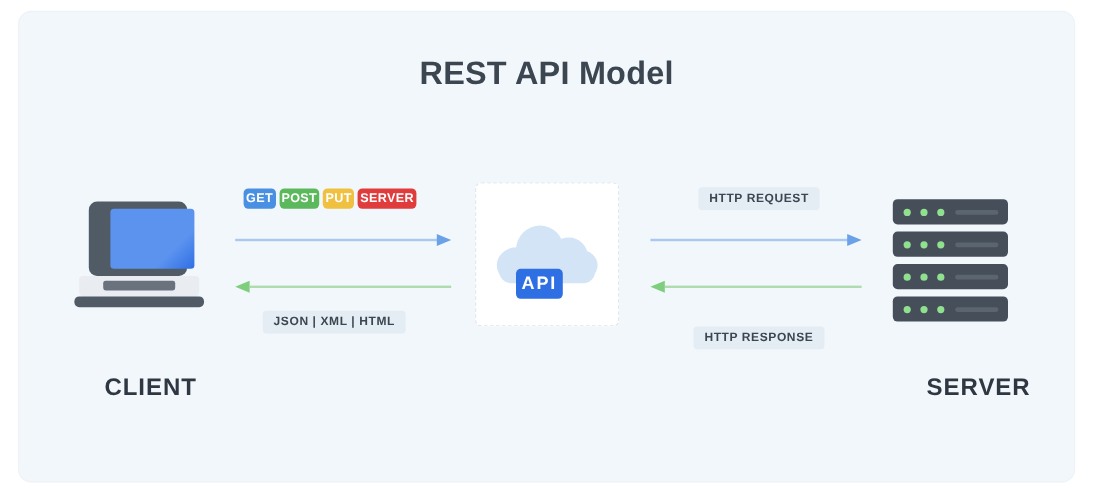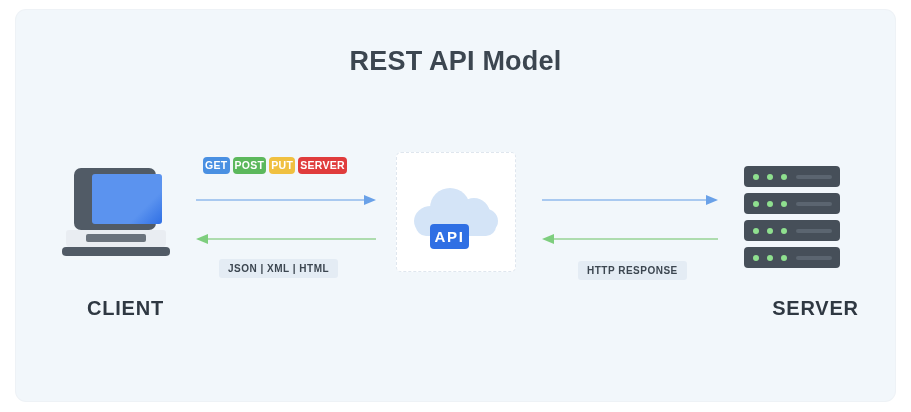--- a/index.html
+++ b/index.html
@@ -40,21 +40,21 @@
     text-align: center;
     font-size: 27px;
     font-weight: bold;
     letter-spacing: 0.2px;
     color: #3c4650;
   }
 
   
   .col-label {
     position: absolute;
-    top: 297px;
+    top: 312px;
     font-size: 20px;
     font-weight: bold;
     letter-spacing: 0.8px;
     color: #2f3842;
     text-align: center;
   }
   #label-client { left: 38px;  width: 175px; }
   #label-api    { left: 378px; width: 155px; }
   #label-server { left: 718px; width: 195px; }
 
@@ -273,21 +273,21 @@
     background: #e4ecf4;
     border-radius: 3px;
     font-size: 10px;
     font-weight: bold;
     letter-spacing: 0.5px;
     color: #3c4650;
     white-space: nowrap;
   }
   #pill-formats  { left: 219px; top: 259px; }
   #pill-request  { left: 582px; top: 156px; }
-  #pill-response { left: 578px; top: 261px; }
+  #pill-response { left: 578px; top: 272px; }
 </style>
 </head>
 <body>
 
 <div id="canvas">
 
   <div class="card"></div>
 
   <div class="title">REST API Model</div>
 
@@ -357,15 +357,16 @@
   </div>
 
   <div class="methods">
     <span class="method m-get">GET</span>
     <span class="method m-post">POST</span>
     <span class="method m-put">PUT</span>
     <span class="method m-delete">SERVER</span>
   </div>
 
   <div class="pill" id="pill-formats">JSON | XML | HTML</div>
+  <div class="pill" id="pill-request">HTTP REQUEST</div>
   <div class="pill" id="pill-response">HTTP RESPONSE</div>
 
 </div>
 
 </body></html>

